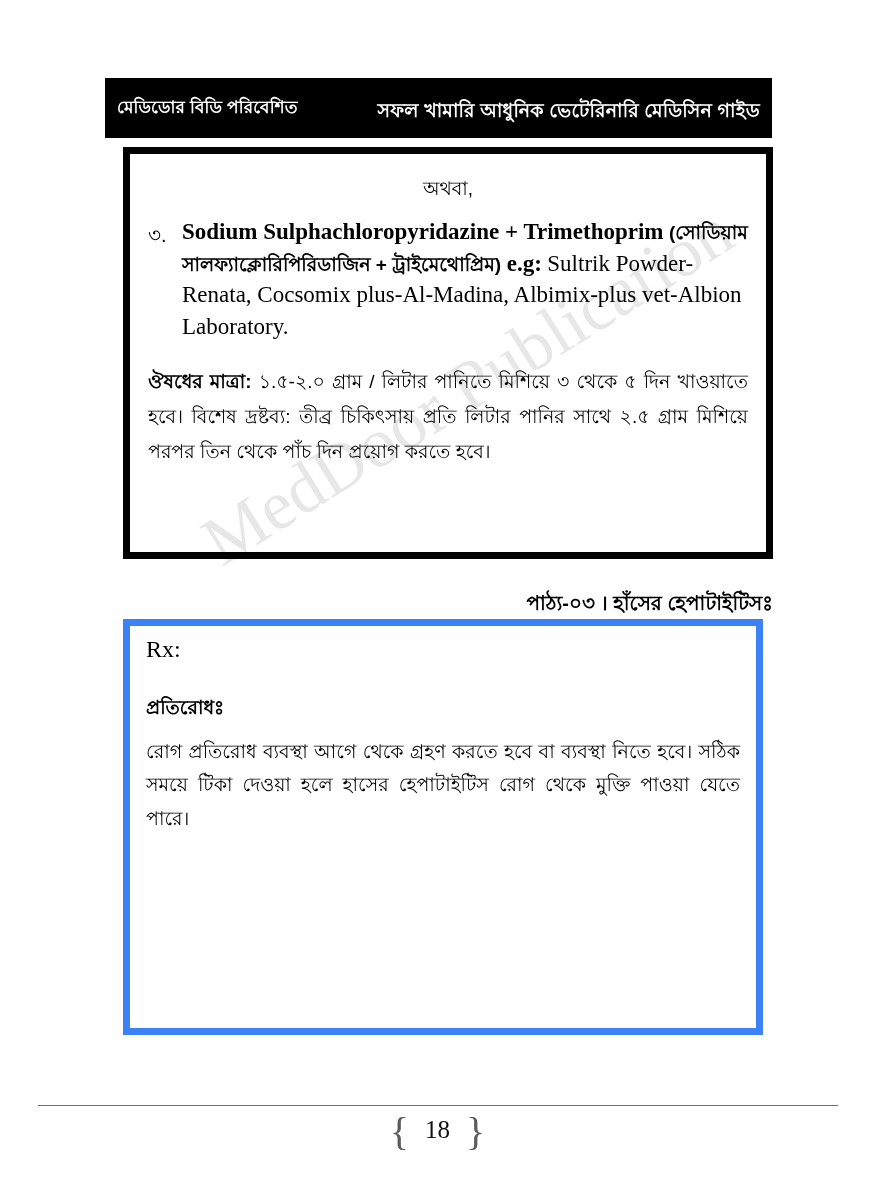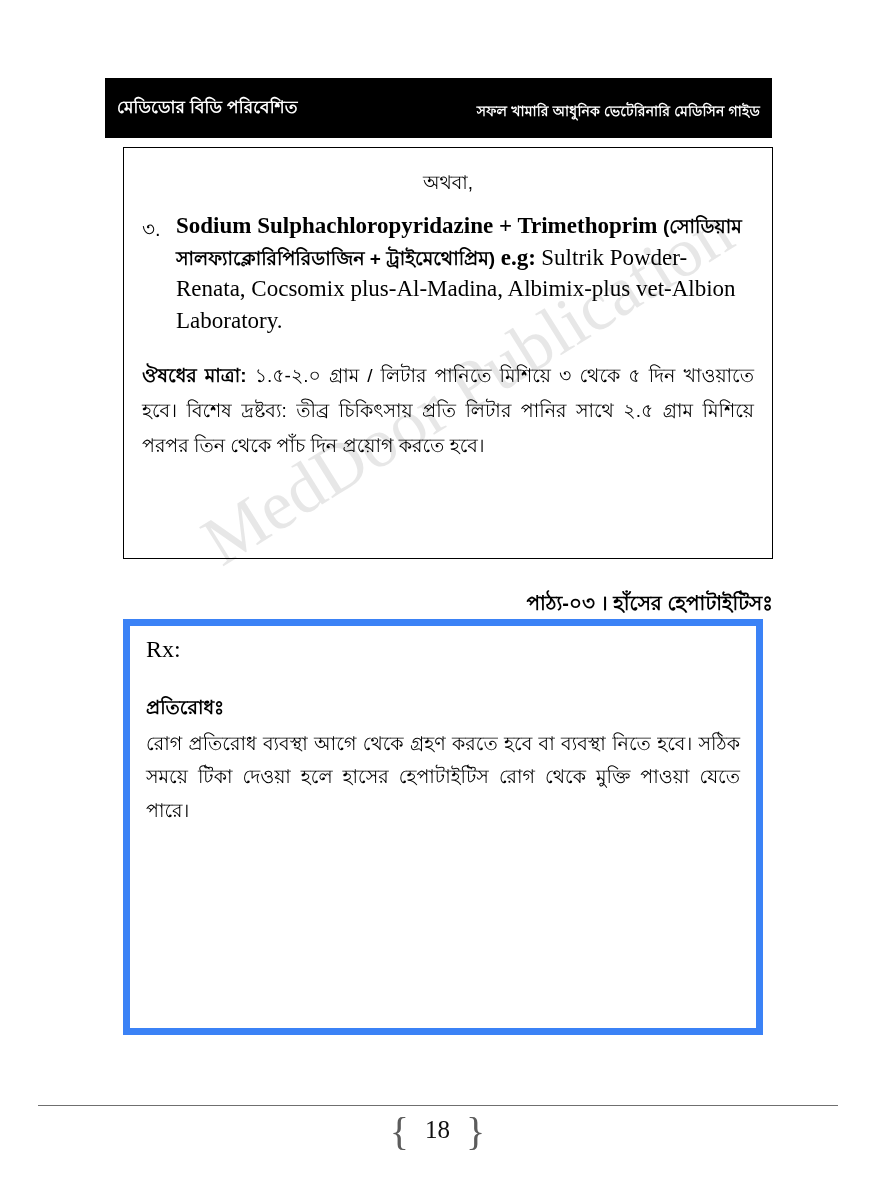--- a/index.html
+++ b/index.html
@@ -40,35 +40,35 @@
   }
   .header-left {
     font-family: "Liberation Sans", sans-serif;
     font-size: 17px;
     font-weight: bold;
     letter-spacing: 0.2px;
     white-space: nowrap;
   }
   .header-right {
     font-family: "Liberation Sans", sans-serif;
-    font-size: 14px;
+    font-size: 19px;
     font-weight: bold;
     letter-spacing: 0.2px;
     white-space: nowrap;
     margin-top: 8px;
   }
 
   
   .box-top {
     position: absolute;
     left: 123px;
     top: 147px;
     width: 650px;
     height: 412px;
-    border: 1px solid #000000;
+    border: 7px solid #000000;
     box-sizing: border-box;
     padding: 14px 18px 10px 18px;
   }
 
   .center-line {
     text-align: center;
     font-family: "Liberation Sans", sans-serif;
     font-size: 19px;
     margin: 6px 0 10px 0;
   }
@@ -160,21 +160,21 @@
     line-height: 1.75;
     text-align: justify;
     text-justify: inter-word;
     margin: 0;
   }
   .sub-heading {
     font-family: "Liberation Sans", sans-serif;
     font-weight: bold;
     font-size: 19px;
     margin-top: 30px;
-    margin-bottom: 2px;
+    margin-bottom: 10px;
   }
 
   
   .footer-rule {
     position: absolute;
     left: 38px;
     top: 1105px;
     width: 800px;
     height: 1px;
     background: #6f6f6f;

